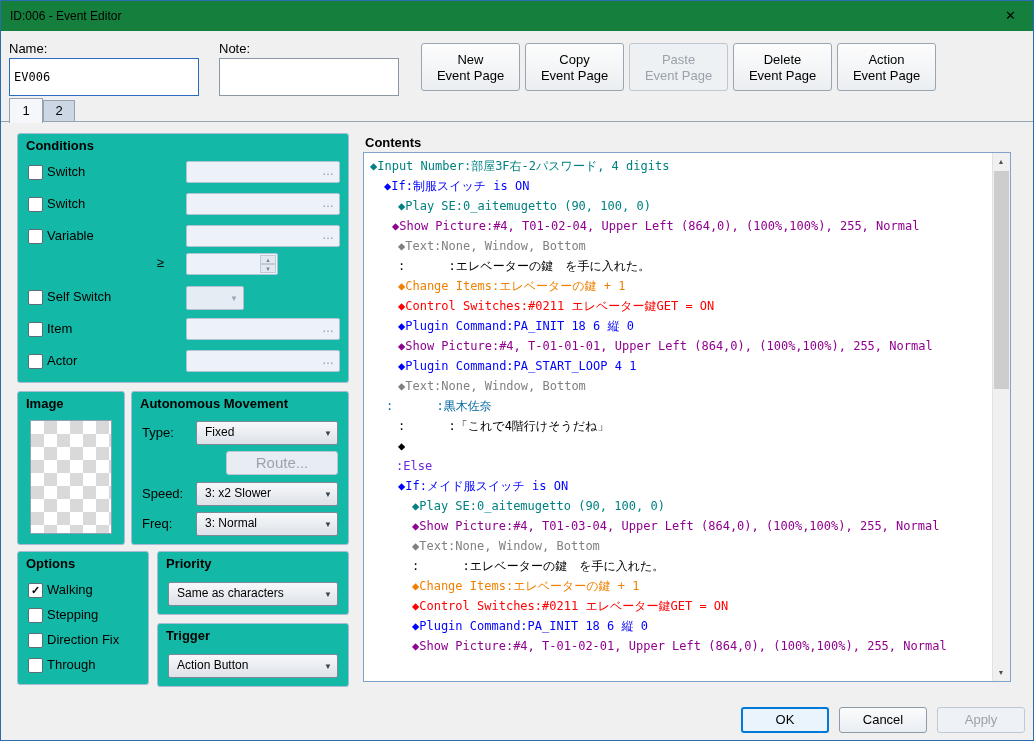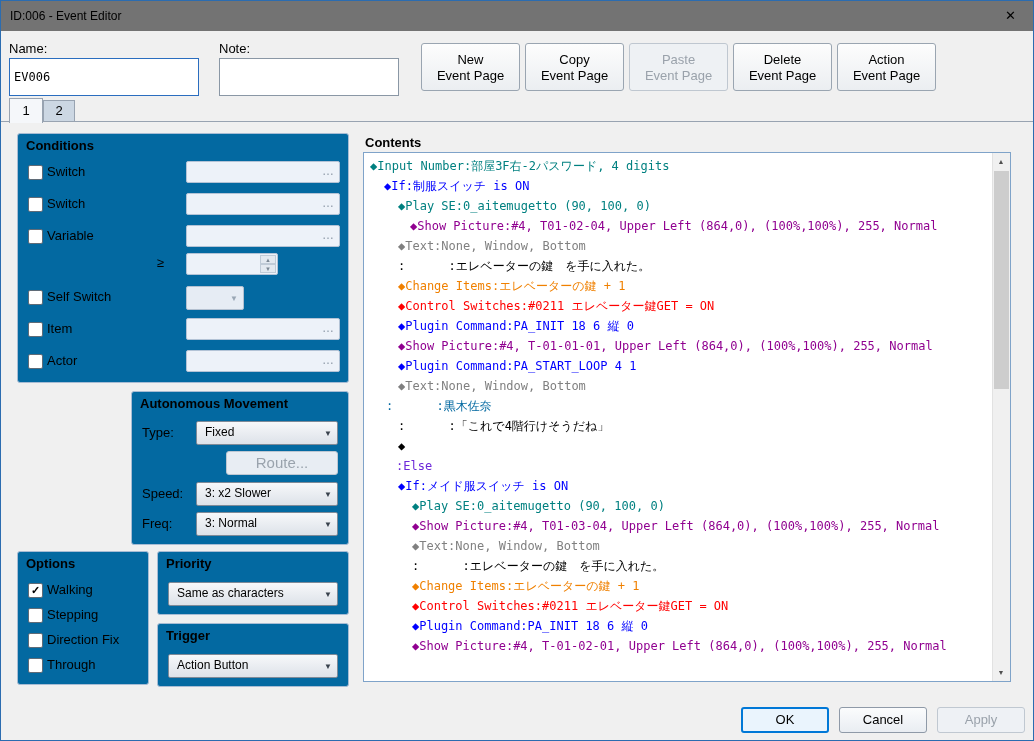--- a/index.html
+++ b/index.html
@@ -1,19 +1,19 @@
 <!DOCTYPE html>
 <html><head>
 <meta charset="utf-8">
 <style>
   html,body{margin:0;padding:0;background:#555;}
   .window{position:relative;width:1032px;height:739px;border:1px solid #2b6cb0;background:#f0f0f0;
           font-family:"Liberation Sans",sans-serif;color:#000;overflow:hidden;}
   
-  .titlebar{position:absolute;left:0;top:0;right:0;height:30px;background:#737373;}
+  .titlebar{position:absolute;left:0;top:0;right:0;height:30px;background:#15803d;}
   .title{position:absolute;left:9px;top:8px;font-size:12px;}
   .close{position:absolute;right:0;top:0;width:45px;height:30px;text-align:center;line-height:30px;font-size:13px;cursor:default;}
   .page{position:absolute;left:0;top:30px;right:0;bottom:0;}
 
   .lbl{position:absolute;font-size:13px;white-space:nowrap;}
   .bold{font-weight:bold;}
 
   .tinput{position:absolute;height:20px;background:#fff;border:1px solid #8a97a5;font:12px "DejaVu Sans Mono",monospace;padding:8px 4px;}
   .tinput.focused{border:1px solid #2a6dbf;}
 
@@ -23,21 +23,21 @@
        align-items:center;justify-content:center;gap:1px;}
   .btn.disabled{color:#9aa2ab;background:#eef1f4;border-color:#bfc7d0;}
 
   
   .tab{position:absolute;text-align:center;font-size:13px;}
   .tab.active{left:8px;top:67px;width:32px;height:24px;line-height:23px;background:#f5f7fa;border:1px solid #98a3b1;border-bottom:none;z-index:2;}
   .tab.inactive{left:42px;top:69px;width:30px;height:21px;line-height:20px;background:#ccd7e3;border:1px solid #98a3b1;border-bottom:none;z-index:0;}
   .tabline{position:absolute;left:0;top:90px;width:100%;height:1px;background:#98a3b1;z-index:1;}
 
   
-  .group{position:absolute;background:#0369a1;border:1px solid #a7bcd4;border-radius:3px;}
+  .group{position:absolute;background:#14b8a6;border:1px solid #a7bcd4;border-radius:3px;}
   .gtitle{position:absolute;left:8px;top:4px;font-size:13px;font-weight:bold;white-space:nowrap;}
 
   .checkbox{position:absolute;width:13px;height:13px;background:#fff;border:1px solid #5f6b77;border-radius:2px;
             font-size:11px;line-height:12px;text-align:center;font-weight:bold;}
   .cfield{position:absolute;height:20px;background:#edf2f9;border:1px solid #b3c3d6;border-radius:2px;}
   .dots{position:absolute;right:5px;top:2px;color:#8b97a5;font-size:12px;}
 
   .spin{position:absolute;right:1px;top:1px;width:16px;height:18px;}
   .spin span{display:block;height:9px;line-height:9px;font-size:6px;text-align:center;color:#7c8894;background:#e3e9f0;border:1px solid #c0cbd7;box-sizing:border-box;}
 
@@ -157,20 +157,24 @@
         <span class="dots">…</span>
       </div>
 
       <span class="checkbox" style="left:10px;top:220px"></span>
       <span class="lbl" style="left:29px;top:219px">Actor</span>
       <div class="cfield" style="left:168px;top:216px;width:152px">
         <span class="dots">…</span>
       </div>
     </div>
 
+    <div class="group" style="left:16px;top:360px;width:106px;height:152px">
+      <span class="gtitle">Image</span>
+      <div class="checker"></div>
+    </div>
 
     <div class="group" style="left:130px;top:360px;width:216px;height:152px">
       <span class="gtitle">Autonomous Movement</span>
 
       <span class="lbl" style="left:10px;top:33px">Type:</span>
       <div class="combo" style="left:64px;top:29px;width:140px">
         <span class="txt">Fixed</span>
         <span class="arr">▼</span>
       </div>
 
@@ -218,21 +222,21 @@
         <span class="arr">▼</span>
       </div>
     </div>
 
     <span class="lbl bold" style="left:364px;top:104px">Contents</span>
     <div class="contents">
       <div class="lines">
           <div class="evline" style="padding-left: 6px; color: rgb(0, 128, 128);">◆Input Number:部屋3F右-2パスワード, 4 digits</div>
           <div class="evline" style="padding-left: 20px; color: rgb(0, 0, 255);">◆If:制服スイッチ is ON</div>
           <div class="evline" style="padding-left: 34px; color: rgb(0, 128, 128);">◆Play SE:0_aitemugetto (90, 100, 0)</div>
-          <div class="evline" style="padding-left: 46px; color: rgb(144, 0, 144);">◆Show Picture:#4, T01-02-04, Upper Left (864,0), (100%,100%), 255, Normal</div>
+          <div class="evline" style="padding-left: 28px; color: rgb(144, 0, 144);">◆Show Picture:#4, T01-02-04, Upper Left (864,0), (100%,100%), 255, Normal</div>
           <div class="evline" style="padding-left: 34px; color: rgb(128, 128, 128);">◆Text:None, Window, Bottom</div>
           <div class="evline" style="padding-left: 34px; color: rgb(0, 0, 0);">:      :エレベーターの鍵　を手に入れた。</div>
           <div class="evline" style="padding-left: 34px; color: rgb(240, 128, 0);">◆Change Items:エレベーターの鍵 + 1</div>
           <div class="evline" style="padding-left: 34px; color: rgb(255, 0, 0);">◆Control Switches:#0211 エレベーター鍵GET = ON</div>
           <div class="evline" style="padding-left: 34px; color: rgb(0, 0, 255);">◆Plugin Command:PA_INIT 18 6 縦 0</div>
           <div class="evline" style="padding-left: 34px; color: rgb(144, 0, 144);">◆Show Picture:#4, T-01-01-01, Upper Left (864,0), (100%,100%), 255, Normal</div>
           <div class="evline" style="padding-left: 34px; color: rgb(0, 0, 255);">◆Plugin Command:PA_START_LOOP 4 1</div>
           <div class="evline" style="padding-left: 34px; color: rgb(128, 128, 128);">◆Text:None, Window, Bottom</div>
           <div class="evline" style="padding-left: 22px; color: #0369a1;">:      :黒木佐奈</div>
           <div class="evline" style="padding-left: 34px; color: rgb(0, 0, 0);">:      :「これで4階行けそうだね」</div>

